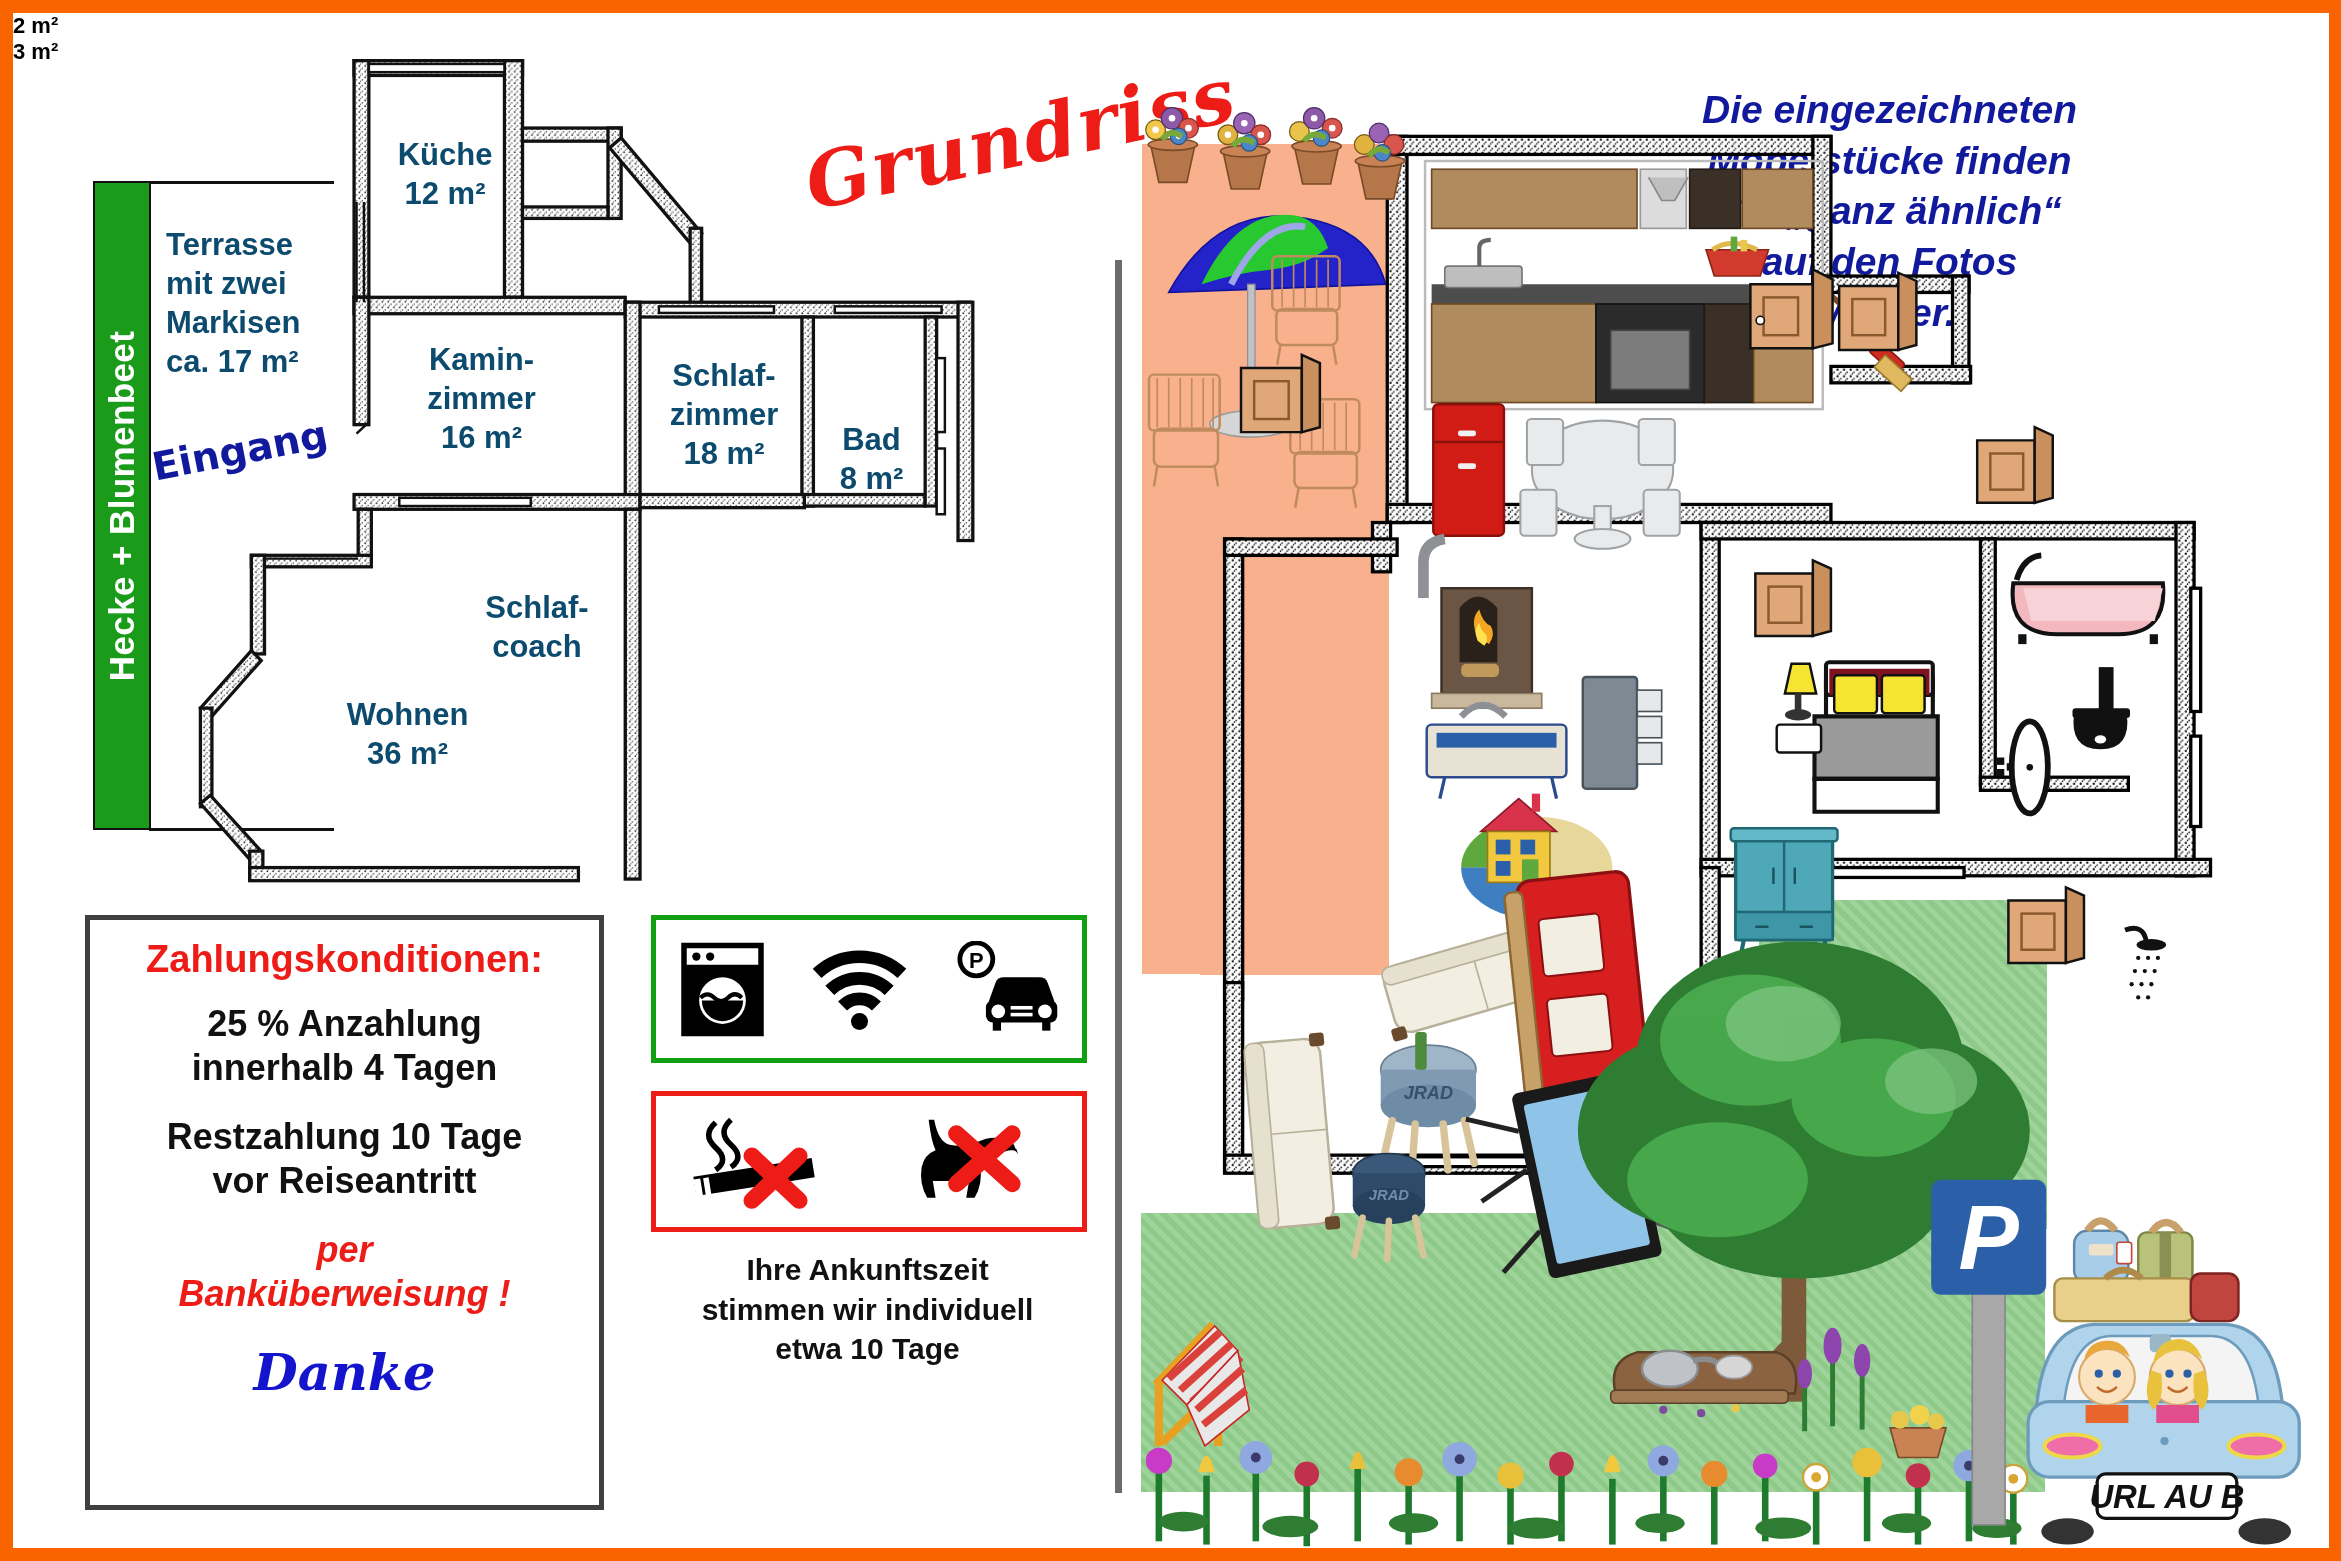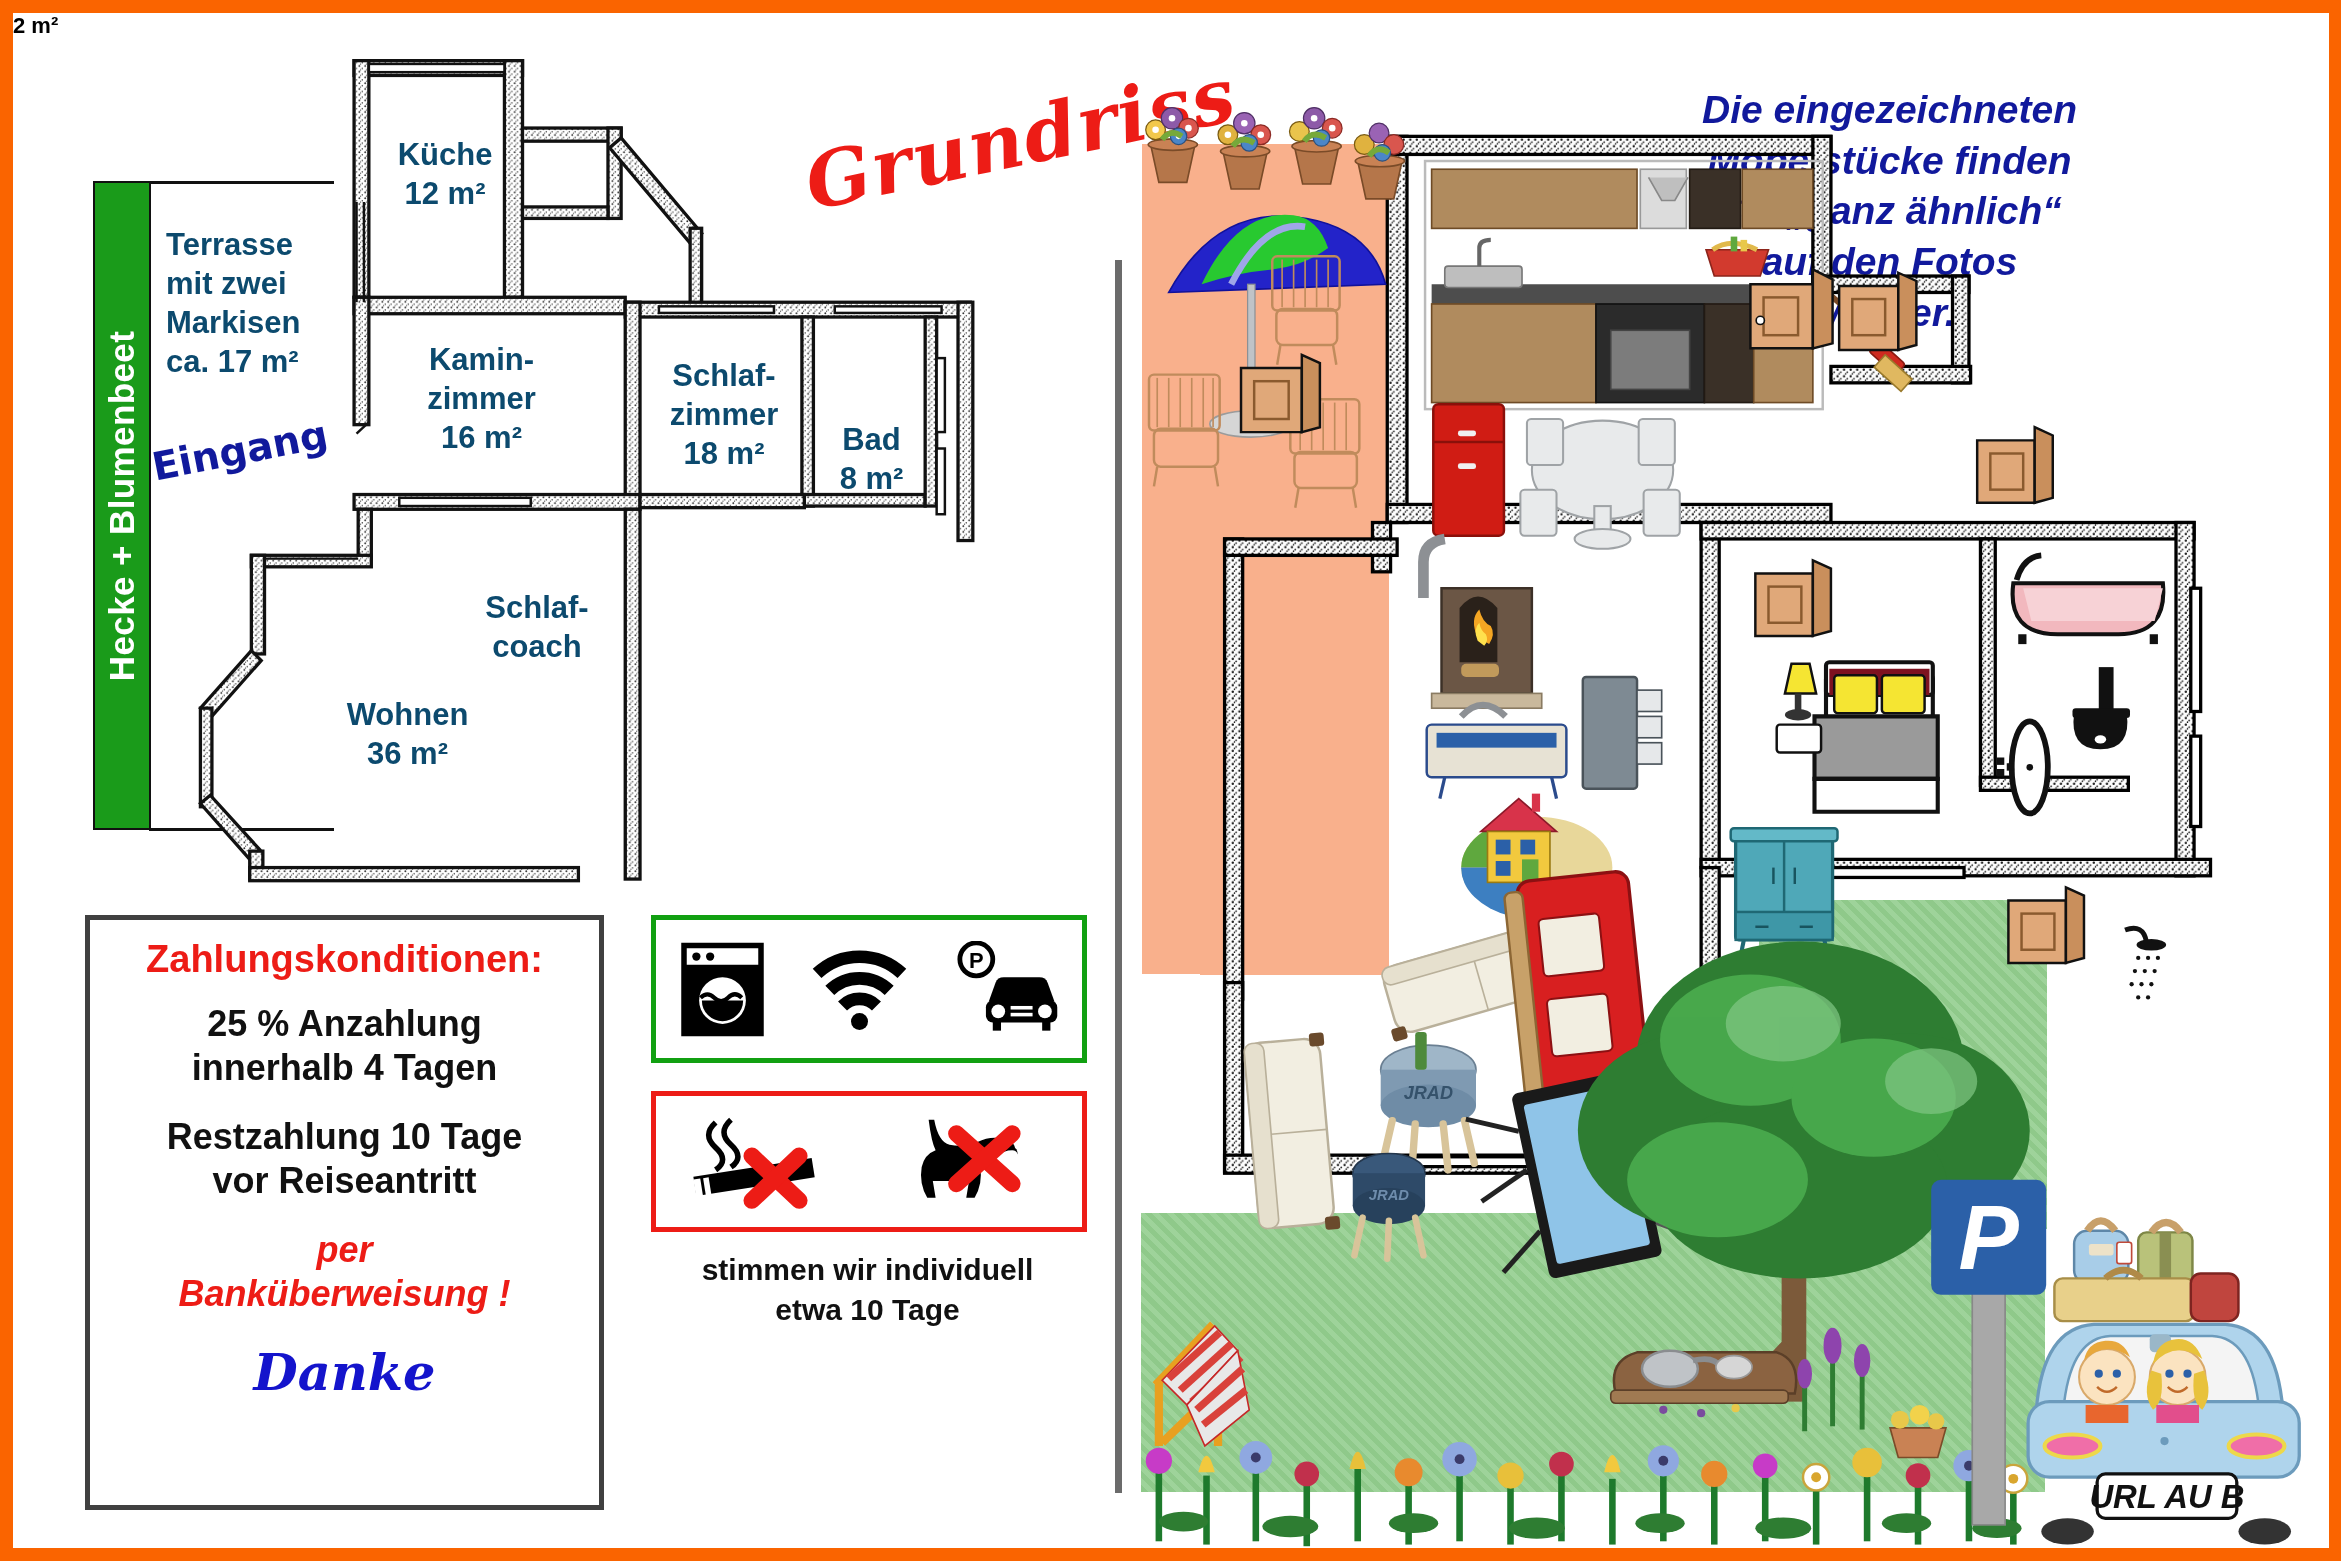--- a/index.html
+++ b/index.html
@@ -158,20 +158,21 @@
         <rect x="1124" y="420" width="10" height="90"></rect>
         <rect x="1124" y="530" width="10" height="80"></rect>
       </g>
     </svg>
 
     <div class="fp-text fp-center" style="left:362px;top:122px;width:140px;">
       <div>Küche</div>
       <div>12 m²</div>
     </div>
     <div class="fp-small" style="left:532px;top:161px;">2 m²</div>
+    <div class="fp-small" style="left:598px;top:238px;">3 m²</div>
 
     <div class="fp-text fp-center" style="left:374px;top:327px;width:189px;">
       <div>Kamin-</div>
       <div>zimmer</div>
       <div>16 m²</div>
     </div>
 
     <div class="fp-text fp-center" style="left:629px;top:343px;width:164px;">
       <div>Schlaf-</div>
       <div>zimmer</div>
@@ -255,20 +256,21 @@
                  q-8 -2 -11 -18 z" fill="#000"></path>
         <circle cx="86" cy="23" r="2.2" fill="#fff"></circle>
         <g stroke="#ED1C16" stroke-width="12" stroke-linecap="round">
           <line x1="42" y1="14" x2="82" y2="50"></line>
               <line x1="82" y1="14" x2="42" y2="50"></line>
         </g>
       </svg>
     </div>
 
     <div id="arrival">
+      <div>Ihre Ankunftszeit</div>
       <div>stimmen wir individuell</div>
       <div>etwa 10 Tage</div>
     </div>
   </div>
 
   <div id="divider"></div>
 
   <div id="right-panel">
 
     <div id="blue-note">

